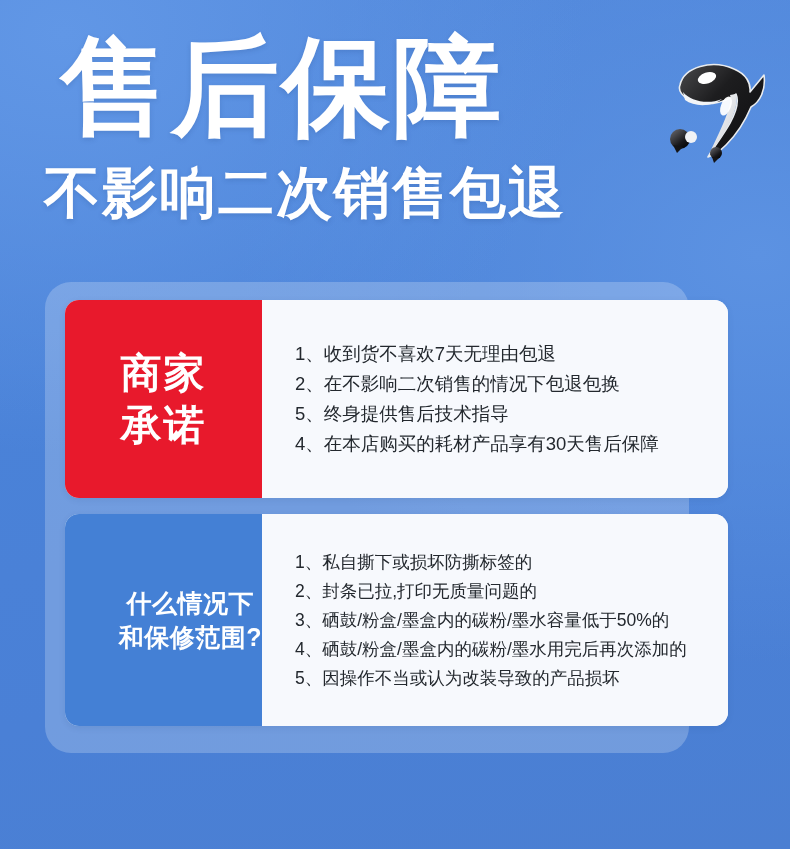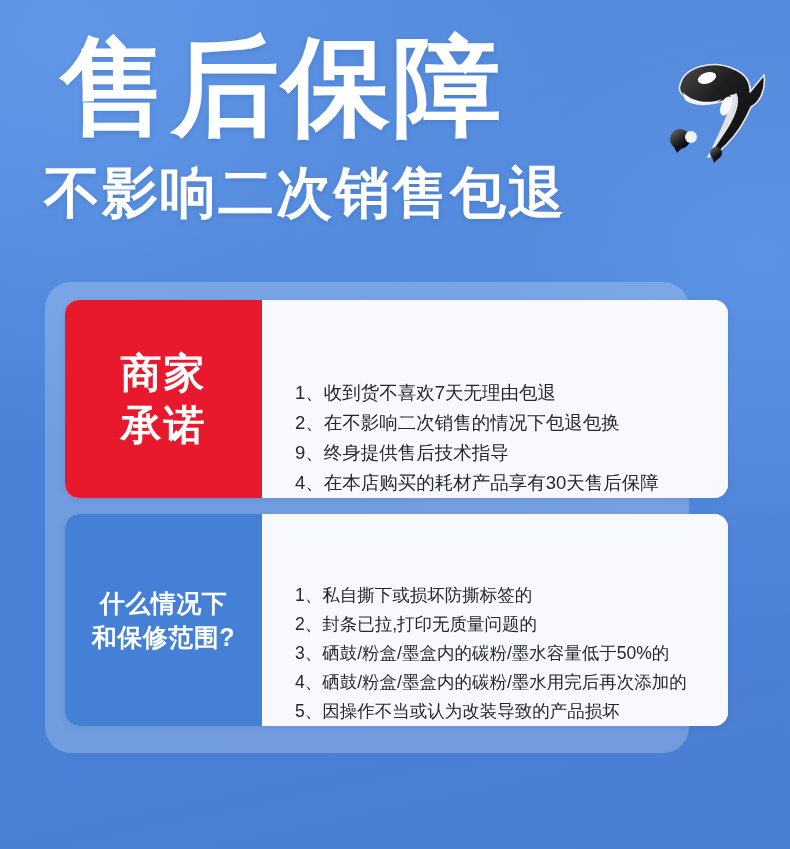--- a/index.html
+++ b/index.html
@@ -135,28 +135,29 @@
     background: #e8192c;
     font-size: 41px;
     line-height: 52px;
     letter-spacing: 2px;
   }
   #label-excl {
     background: #4480d5;
     font-size: 25px;
     line-height: 34px;
     letter-spacing: 0.5px;
+    justify-content: flex-end;
   }
 
   .card-body {
     flex: 1 1 auto;
     background: #f7f9fd;
     display: flex;
     flex-direction: column;
-    justify-content: flex-end;
+    justify-content: center;
     padding-left: 33px;
     padding-right: 14px;
     box-sizing: border-box;
   }
   .card-body .li {
     color: #23282e;
     font-size: 18.5px;
     line-height: 30px;
     white-space: nowrap;
   }
@@ -224,21 +225,21 @@
     <div class="card" id="card-promise">
       <div class="card-label" id="label-promise">
         <div>
           <div>商家</div>
           <div>承诺</div>
         </div>
       </div>
       <div class="card-body" id="body-promise">
         <div class="li">1、收到货不喜欢7天无理由包退</div>
         <div class="li">2、在不影响二次销售的情况下包退包换</div>
-        <div class="li">9、终身提供售后技术指导</div>
+        <div class="li">5、终身提供售后技术指导</div>
         <div class="li">4、在本店购买的耗材产品享有30天售后保障</div>
       </div>
     </div>
 
     <div class="card" id="card-excl">
       <div class="card-label" id="label-excl">
         <div>
           <div>什么情况下</div>
           <div>和保修范围?</div>
         </div>

